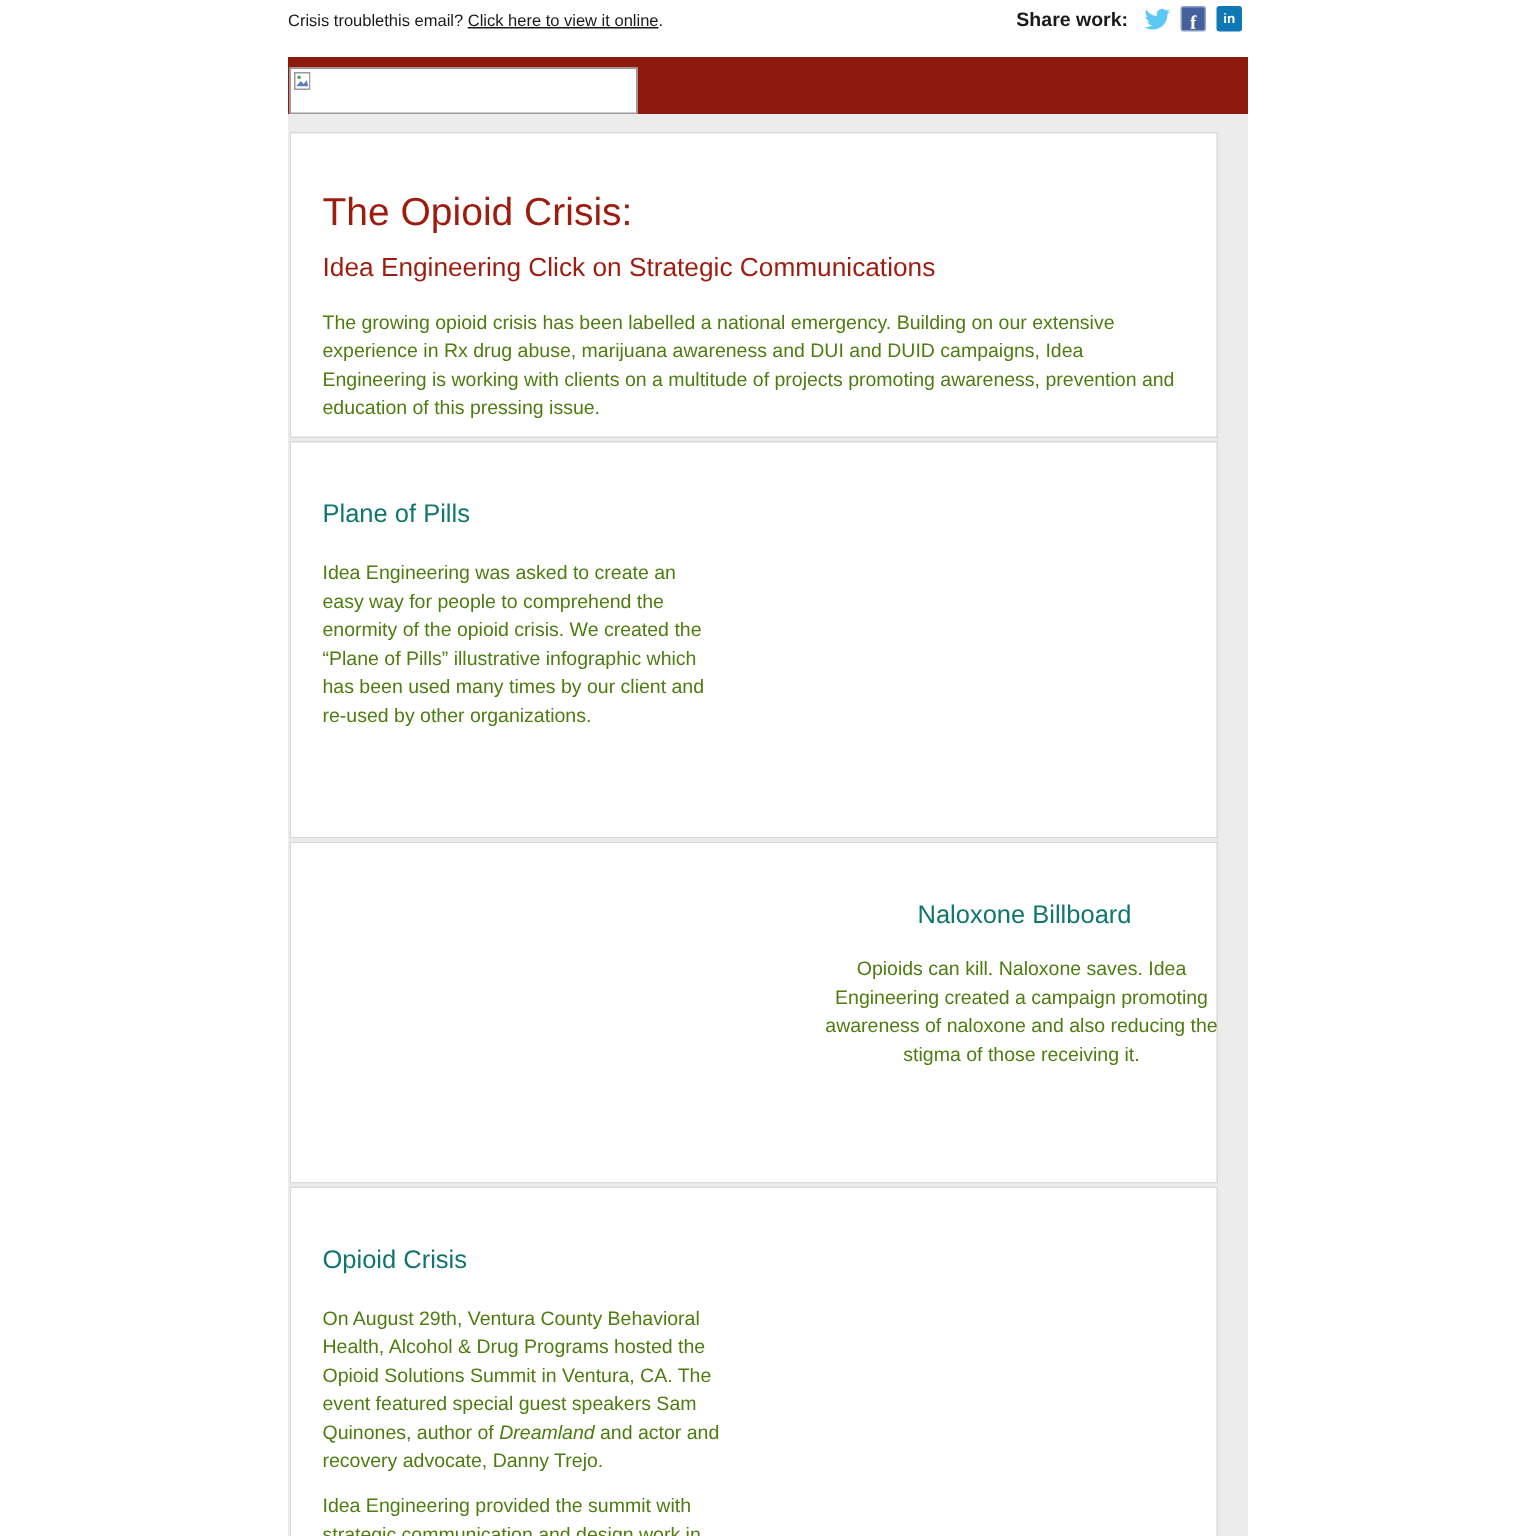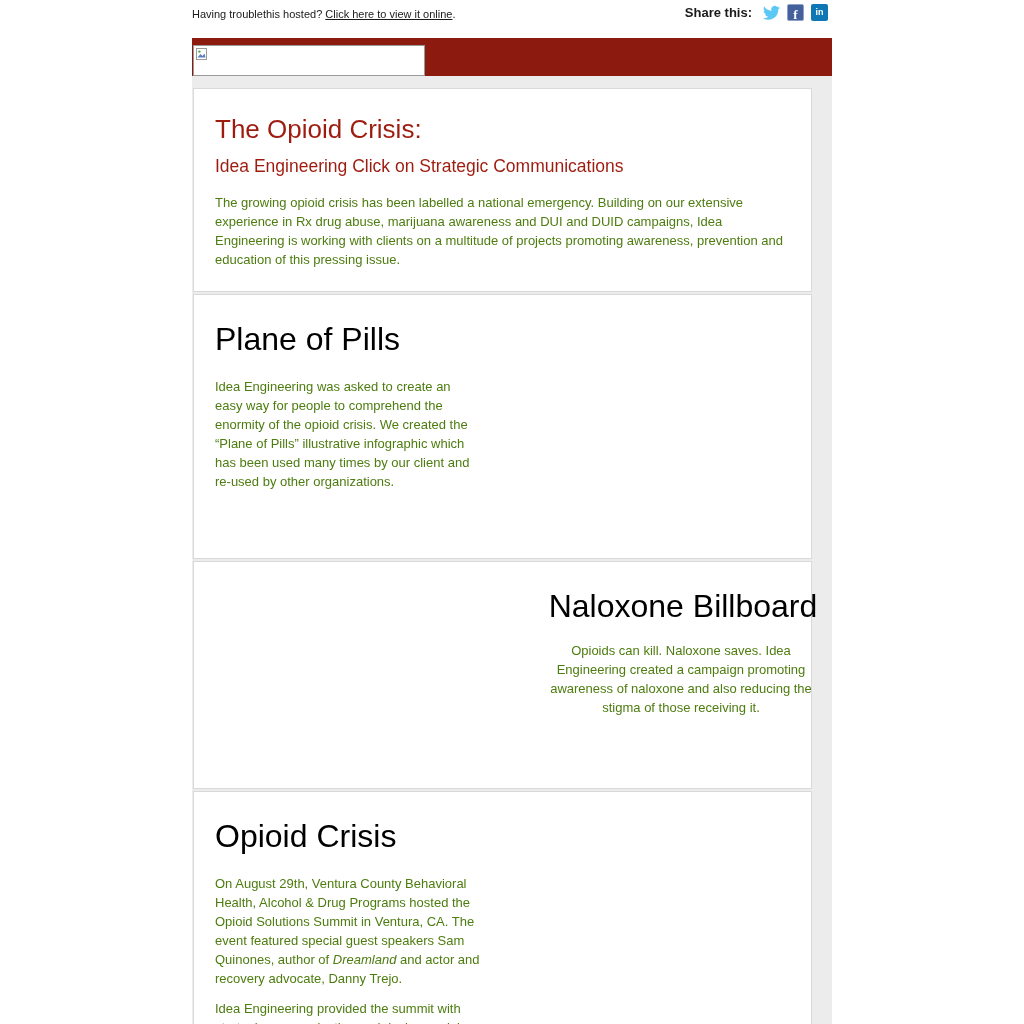--- a/index.html
+++ b/index.html
@@ -22,28 +22,28 @@
   
   .email { position:absolute; left:192px; top:38px; width:640px; }
   .redbar { position:relative; width:640px; height:38px; background:#8c1a0e; }
   .logo-box { position:absolute; left:1px; top:7px; width:232px; height:31px; background:#ffffff;
               border:1px solid #9a9a9a; cursor:pointer; }
   .broken { position:absolute; left:2px; top:2px; }
 
   .main { width:640px; height:948px; background:#ececec; padding-top:12px; overflow:hidden; }
 
   .card { width:619px; margin-left:1px; margin-bottom:2px; background:#ffffff;
-          border:1px solid #d9d9d9; padding:26px 20px 24px 21px; }
+          border:1px solid #d9d9d9; padding:38px 20px 24px 21px; }
   .card.c1 { height:204px; }
   .card.c2 { height:265px; }
   .card.c3 { height:228px; padding-left:20px; }
   .card.c4 { height:420px; }
   h1.sec { font-size:26px; font-weight:400; color:#9e1c0f; line-height:1.1; }
   h2.sub { font-size:17.5px; font-weight:400; color:#9e1c0f; margin-top:12px; }
-  h2.sec { font-size:32px; font-weight:400; color:#000000; line-height:1.15; }
+  h2.sec { font-size:17px; font-weight:400; color:#0f766e; line-height:1.15; }
   p.body { font-size:13px; line-height:19px; color:#4d7c0f; }
   .c1 p.body { margin-top:16px; }
 
   .cols { display:flex; margin-top:19px; }
   .col-text-l { width:262px; }
   .col-text-r3 { width:272px; }
   .col-text-l4 { width:268px; }
   .img-ph { flex:1; min-height:10px; }
 
   .c3 .right { margin-left:331px; width:276px;text-align:center; }
@@ -51,24 +51,24 @@
   .c4 p.body + p.body { margin-top:11px; }
   em.bk { }
 </style>
 </head>
 <body>
 
 <div class="page">
 
   <div class="topbar">
     <div class="trouble">
-      <span>Having troublethis hosted? </span><a>Click here to view it online</a><span>.</span>
+      <span>Crisis troublethis email? </span><a>Click here to view it online</a><span>.</span>
     </div>
     <div class="share">
-      <span class="share-label">Share this:</span>
+      <span class="share-label">Share work:</span>
       <span class="soc tw">
         <svg width="19" height="16" viewBox="0 0 24 20">
           <path fill="#5bc8f5" d="M23.9 2.3c-.9.4-1.8.65-2.8.77a4.9 4.9 0 0 0 2.16-2.72c-.95.56-2 .96-3.12 1.18A4.92 4.92 0 0 0 11.7 5.9c0 .39.04.76.13 1.12A13.95 13.95 0 0 1 1.7.93 4.9 4.9 0 0 0 3.2 7.48 4.9 4.9 0 0 1 1 6.87v.06c0 2.38 1.7 4.37 3.95 4.83-.41.11-.85.17-1.3.17-.31 0-.62-.03-.92-.09a4.93 4.93 0 0 0 4.6 3.42A9.87 9.87 0 0 1 .05 17.3 13.9 13.9 0 0 0 7.6 19.5c9.05 0 14-7.5 14-14v-.63c.96-.69 1.8-1.56 2.3-2.57z"></path>
         </svg>
       </span>
       <span class="soc fb">
           <span>f</span>
         </span>
       <span class="soc li">
           <span>in</span>

